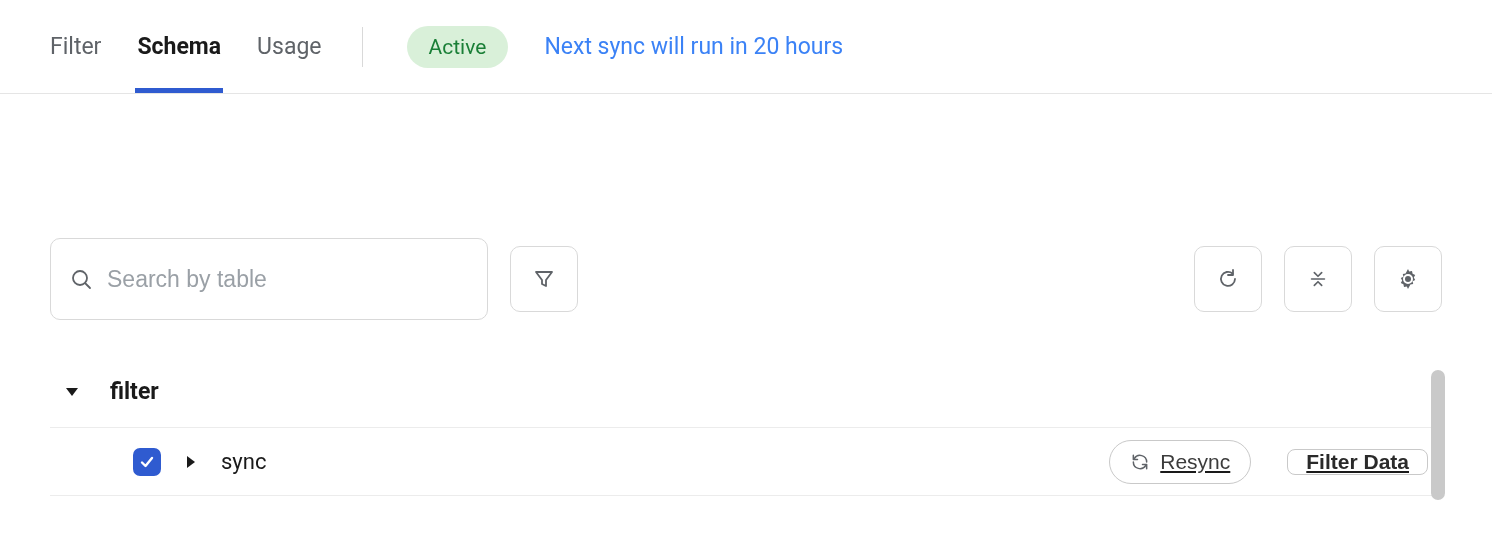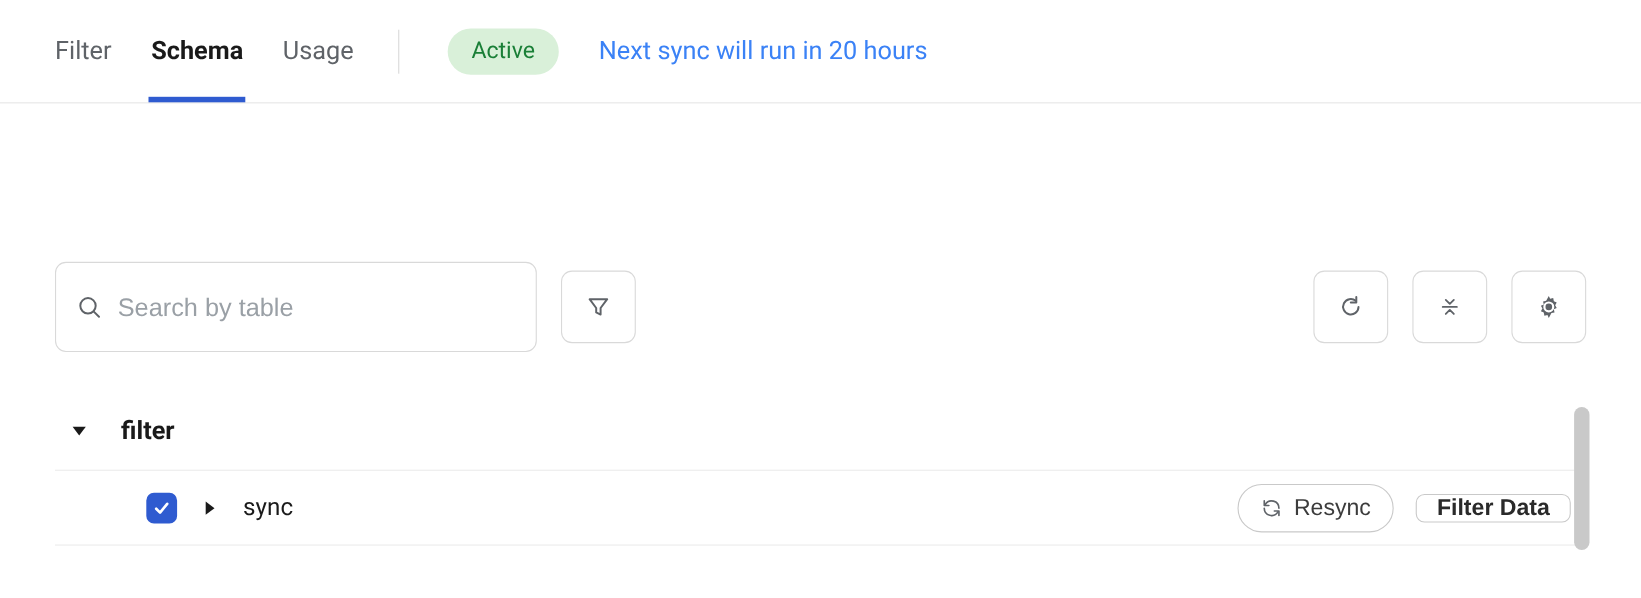--- a/index.html
+++ b/index.html
@@ -140,21 +140,22 @@
     gap: 24px;
   }
   .table-name {
     font-size: 22px;
     color: #1a1a1a;
   }
   .row-actions {
     margin-left: auto;
     display: flex;
     align-items: center;
-    gap: 20px;
+    gap: 36px;
+    text-decoration: underline;
   }
   .pill-btn {
     border: 1px solid #c9c9c9;
     background: #fff;
     border-radius: 999px;
     height: 44px;
     padding: 0 20px;
     display: flex;
     align-items: center;
     gap: 10px;

